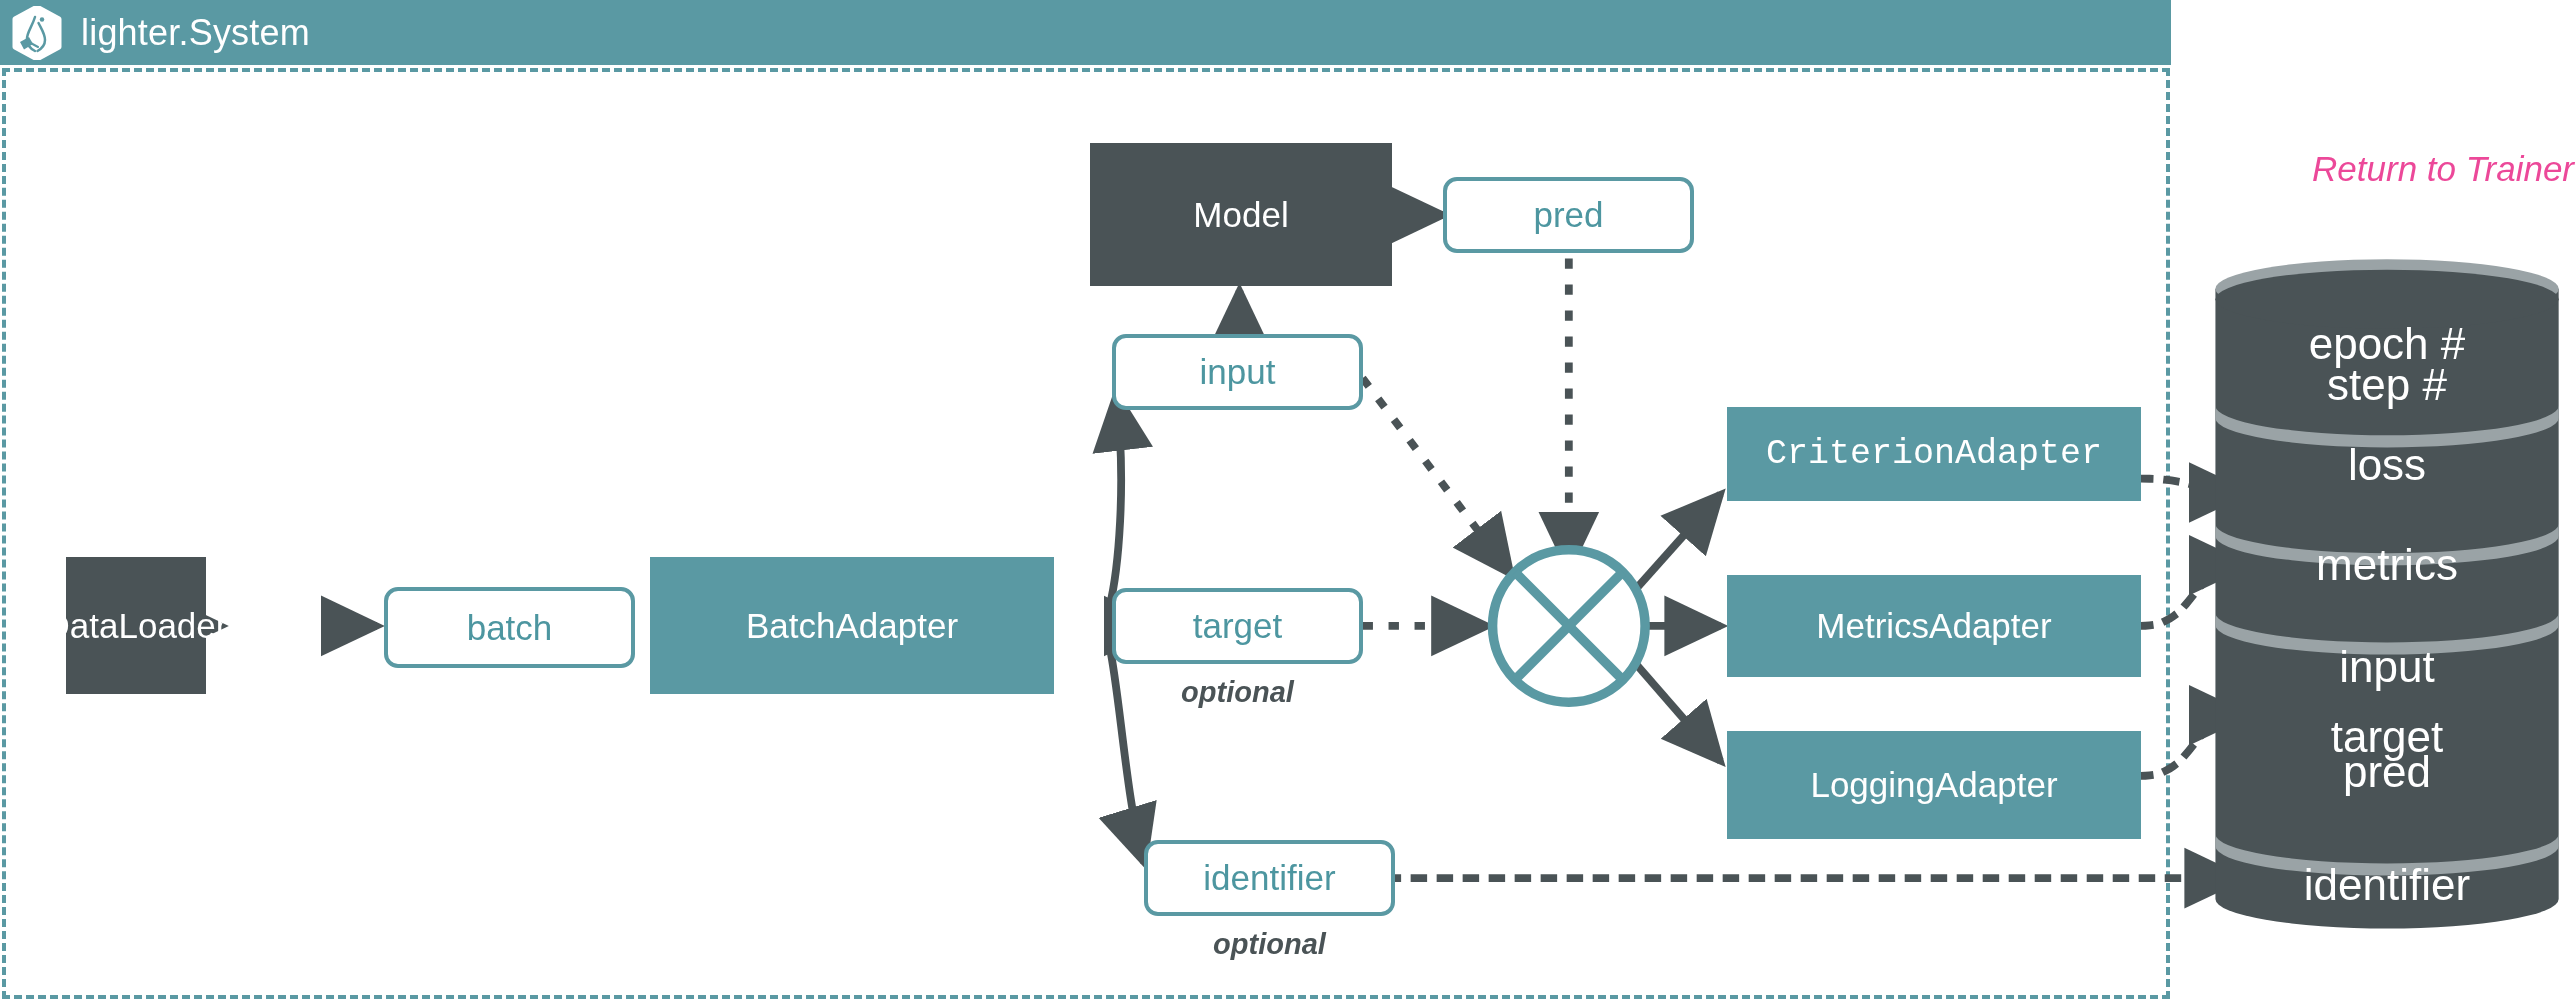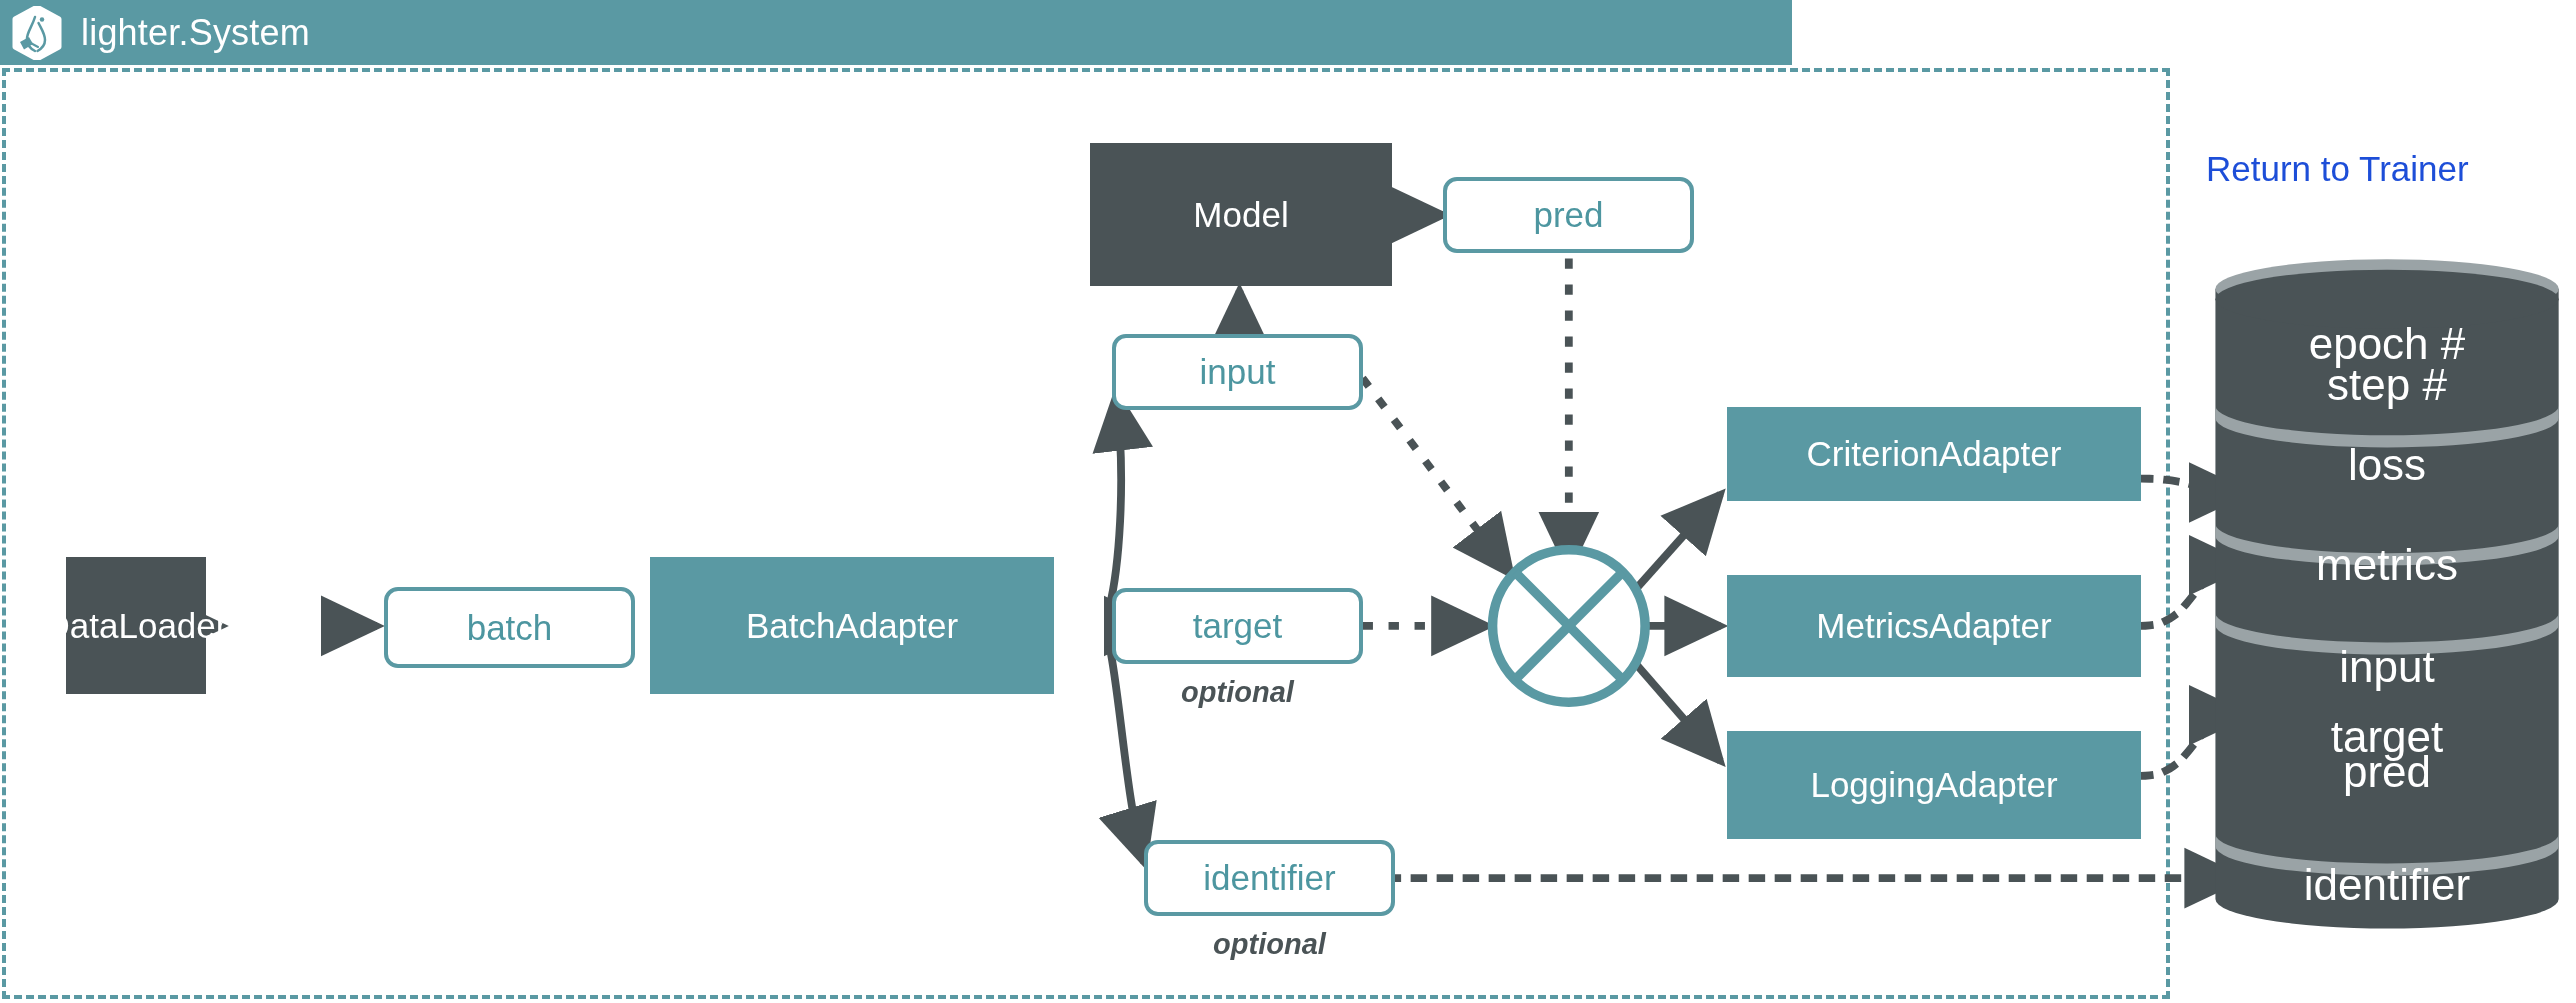--- a/index.html
+++ b/index.html
@@ -1,21 +1,21 @@
 <!DOCTYPE html>
 <html style="font-size:14px"><head>
 <meta charset="utf-8">
 <style>
   html,body{margin:0;padding:0;background:#ffffff;}
   body{font-family:"Liberation Sans", sans-serif;}
   #stage{position:relative;width:2576px;height:1004px;background:#ffffff;overflow:hidden;}
 
   
   #header{
-    position:absolute;left:0;top:0;width:1792px;height:65px;
+    position:absolute;left:0;top:0;width:2171px;height:65px;
     background:#5a99a3;display:flex;align-items:center;
   }
   #logo{margin-left:12px;width:50px;height:54px;flex:0 0 auto;}
   #header-title{
     margin-left:19px;color:#ffffff;font-size:36px;letter-spacing:0.2px;
     font-family:"Liberation Sans", sans-serif;
   }
 
   
   #frame{
@@ -35,22 +35,22 @@
   }
   .pill{
     background:#ffffff;border:4.3px solid #5a99a3;border-radius:14px;
     color:#4d96a0;font-size:35px;font-family:"Liberation Sans", sans-serif;
   }
   .optional-label{
     position:absolute;color:#4a5356;font-size:29px;font-style:italic;
     font-family:"Liberation Sans", sans-serif;text-align:center;font-weight:bold;
   }
   #return-note{
-    position:absolute;color:#1d4ed8;font-size:35px;
-    line-height:1.12;text-align:left;font-family:"Liberation Sans", sans-serif;
+    position:absolute;color:#ec4899;font-size:35px;font-style:italic;
+    line-height:1.12;text-align:right;font-family:"Liberation Sans", sans-serif;
   }
 
   
   svg.overlay{position:absolute;left:0;top:0;width:2576px;height:1004px;pointer-events:none;}
   .cyl-label{
     position:absolute;color:#ffffff;font-size:44px;text-align:center;width:364px;
     font-family:"Liberation Sans", sans-serif;
   }
 </style>
 </head>
@@ -151,21 +151,21 @@
   <div class="optional-label" style="left:1144px;top:928px;width:251px;">optional</div>
 
   <div class="node dark-box" style="left:1090px;top:143px;width:302px;height:143px;text-align:center;">
     <span>Model</span>
   </div>
 
   <div class="node pill" style="left:1443px;top:177px;width:251px;height:76px;">
     <span>pred</span>
   </div>
 
-  <div class="node teal-box" style="left:1727px;top:407px;width:414px;height:94px;">
+  <div class="node teal-box" style="left:1727px;top:407px;width:414px;height:94px;font-family:Liberation Mono, monospace;">
     <span>CriterionAdapter</span>
   </div>
 
   <div class="node teal-box" style="left:1727px;top:575px;width:414px;height:102px;">
     <span>MetricsAdapter</span>
   </div>
 
   <div class="node teal-box" style="left:1727px;top:731px;width:414px;height:108px;">
     <span>LoggingAdapter</span>
   </div>

